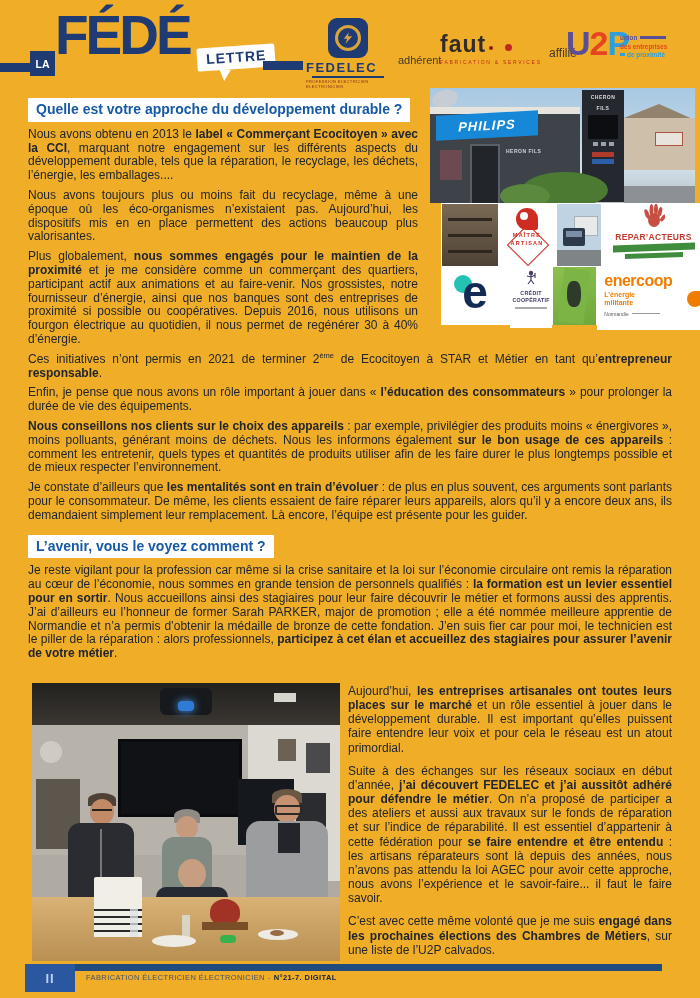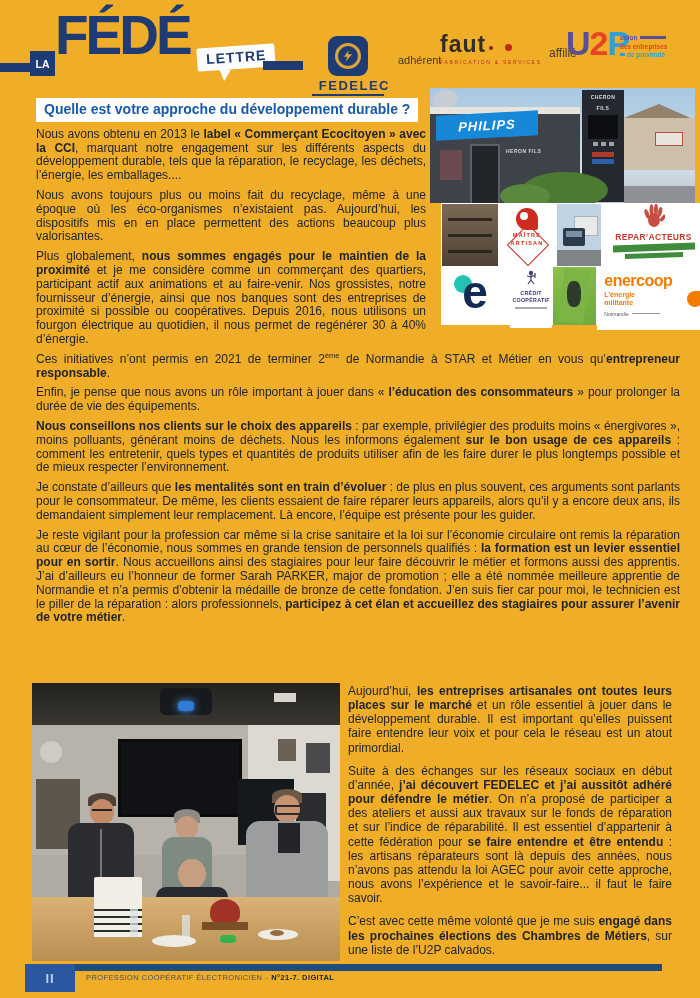--- a/index.html
+++ b/index.html
@@ -11,21 +11,21 @@
   .bar-left{position:absolute;left:0;top:63px;width:36px;height:9px;background:#1F3B73;}
   .la-box{position:absolute;left:30px;top:51px;width:25px;height:25px;background:#1F3B73;color:#fff;
           font-size:10.5px;font-weight:bold;display:flex;align-items:center;justify-content:center;}
   .fede-word{position:absolute;left:55px;top:8px;font-size:55px;font-weight:bold;color:#1F3B73;letter-spacing:-3px;line-height:1;}
   .bubble{position:absolute;left:197px;top:46px;background:#fff;color:#1F3B73;font-size:14px;font-weight:bold;
           letter-spacing:1px;padding:3px 9px 4px;transform:rotate(-4deg);border-radius:2px;}
   .bubble-tail{position:absolute;left:218px;top:69px;width:0;height:0;border-left:7px solid transparent;
           border-right:5px solid transparent;border-top:12px solid #fff;transform:rotate(8deg);}
   .bar-right{position:absolute;left:263px;top:61px;width:40px;height:9px;background:#1F3B73;}
 
-  .fedelec{position:absolute;left:306px;top:36px;width:84px;text-align:right;}
+  .fedelec{position:absolute;left:306px;top:18px;width:84px;text-align:left;}
   .fedelec-badge{margin:0 auto;width:40px;height:40px;background:#1F3B73;border-radius:9px;display:flex;align-items:center;justify-content:center;}
   .fedelec-ring{width:20px;height:20px;border:3px solid #D9A43A;border-radius:50%;display:flex;align-items:center;justify-content:center;}
   .fedelec-name{margin-top:2px;font-size:13px;font-weight:bold;color:#1F3B73;letter-spacing:1.5px;}
   .fedelec-rule{height:2px;background:#1F3B73;margin:1px 6px 1px;}
   .fedelec-tagline{font-size:4px;color:#8A2B1E;letter-spacing:.4px;}
 
   .adherent-label{position:absolute;left:398px;top:54px;font-size:11px;color:#42392A;}
   .cnams{position:absolute;left:440px;top:33px;}
   .cnams-name{font-size:23px;font-weight:bold;color:#322D2A;letter-spacing:1px;line-height:1;}
   .cnams-dot1{display:inline-block;width:4px;height:4px;border-radius:50%;background:#8B2015;margin-left:3px;vertical-align:2px;}
@@ -34,21 +34,21 @@
   .affili-label{position:absolute;left:549px;top:46px;font-size:12px;color:#42392A;}
 
   .u2p{position:absolute;left:566px;top:26px;font-size:34px;font-weight:bold;letter-spacing:-1px;line-height:1;}
   .u2p .u{color:#5B4E99;} .u2p .two{color:#E64522;} .u2p .p{color:#2E9FD8;}
   .u2p-text{position:absolute;left:620px;top:34px;width:78px;font-size:6.4px;font-weight:bold;line-height:1.35;}
   .u2p-l1{color:#5B4E99;} .u2p-l2{color:#E64522;} .u2p-l3{color:#2E9FD8;}
   .u2p-bar{display:inline-block;width:26px;height:3px;background:#5B4E99;margin-left:3px;vertical-align:1px;}
   .u2p-sq{display:inline-block;width:5px;height:3px;background:#2E9FD8;margin-right:2px;vertical-align:1px;}
 
   
-  .main{position:absolute;left:28px;top:98px;width:644px;height:585px;overflow:hidden;color:#22252E;margin-left:8px;}
+  .main{position:absolute;left:28px;top:98px;width:644px;height:585px;overflow:hidden;color:#22252E;}
   .wrap-spacer{float:right;width:254px;height:227px;}
   .qhead{display:inline-block;background:#fff;color:#1759A6;font-size:14px;font-weight:bold;
          padding:3px 8px 4px;margin:0 0 6px 0;line-height:1.2;}
   .qhead2{margin-top:6px;}
   .para{font-size:12px;line-height:1.15;text-align:justify;margin:0 0 6px 0;}
   .para .b{font-weight:bold;}
   .para sup{font-size:7.5px;line-height:0;}
 
   
   .photo-storefront{position:absolute;left:430px;top:88px;width:265px;height:115px;overflow:hidden;
@@ -216,24 +216,25 @@
       <div class="u2p-l3"><span class="u2p-sq"></span><span>de proximité</span></div>
     </div>
   </div>
 
   <div class="main">
     <div class="wrap-spacer"></div>
     <h2 class="qhead">Quelle est votre approche du développement durable ?</h2>
     <p class="para"><span>Nous avons obtenu en 2013 le </span><span class="b">label « Commerçant Ecocitoyen » avec la CCI</span><span>, marquant notre engagement sur les différents aspects du développement durable, tels que la réparation, le recyclage, les déchets, l’énergie, les emballages....</span></p>
     <p class="para"><span>Nous avons toujours plus ou moins fait du recyclage, même à une époque où les éco-organismes n’existaient pas. Aujourd’hui, les dispositifs mis en en place permettent des actions beaucoup plus valorisantes.</span></p>
     <p class="para"><span>Plus globalement, </span><span class="b">nous sommes engagés pour le maintien de la proximité</span><span> et je me considère comme un commerçant des quartiers, participant actif aux animations et au faire-venir. Nos grossistes, notre fournisseur d’énergie, ainsi que nos banques sont des entreprises de proximité si possible ou coopératives. Depuis 2016, nous utilisons un fourgon électrique au quotidien, il nous permet de regénérer 30 à 40% d’énergie.</span></p>
-    <p class="para"><span>Ces initiatives n’ont permis en 2021 de terminer 2</span><sup>ème</sup><span> de Normandie à STAR et Métier en vous qu’</span><span class="b">entrepreneur responsable</span><span>.</span></p>
+    <p class="para"><span>Ces initiatives n’ont permis en 2021 de terminer 2</span><sup>ème</sup><span> de Ecocitoyen à STAR et Métier en tant qu’</span><span class="b">entrepreneur responsable</span><span>.</span></p>
     <p class="para"><span>Enfin, je pense que nous avons un rôle important à jouer dans « </span><span class="b">l’éducation des consommateurs</span><span> » pour prolonger la durée de vie des équipements.</span></p>
     <p class="para"><span class="b">Nous conseillons nos clients sur le choix des appareils</span><span> : par exemple, privilégier des produits moins « énergivores », moins polluants, générant moins de déchets. Nous les informons également </span><span class="b">sur le bon usage de ces appareils</span><span> : comment les entretenir, quels types et quantités de produits utiliser afin de les faire durer le plus longtemps possible et de mieux respecter l’environnement.</span></p>
     <p class="para"><span>Je constate d’ailleurs que </span><span class="b">les mentalités sont en train d’évoluer</span><span> : de plus en plus souvent, ces arguments sont parlants pour le consommateur. De même, les clients essaient de faire réparer leurs appareils, alors qu’il y a encore deux ans, ils demandaient simplement leur remplacement. Là encore, l’équipe est présente pour les guider.</span></p>
+    <h2 class="qhead qhead2">L’avenir, vous le voyez comment ?</h2>
     <p class="para"><span>Je reste vigilant pour la profession car même si la crise sanitaire et la loi sur l’économie circulaire ont remis la réparation au cœur de l’économie, nous sommes en grande tension de personnels qualifiés : </span><span class="b">la formation est un levier essentiel pour en sortir</span><span>. Nous accueillons ainsi des stagiaires pour leur faire découvrir le métier et formons aussi des apprentis. J’ai d’ailleurs eu l’honneur de former Sarah PARKER, major de promotion ; elle a été nommée meilleure apprentie de Normandie et n’a permis d’obtenir la médaille de bronze de cette fondation. J’en suis fier car pour moi, le technicien est le piller de la réparation : alors professionnels, </span><span class="b">participez à cet élan et accueillez des stagiaires pour assurer l’avenir de votre métier</span><span>.</span></p>
   </div>
 
   <div class="photo-storefront">
     <div class="sf-dish"></div>
     <div class="sf-roof-r"></div>
     <div class="sf-house-r"></div>
     <div class="sf-sign-red"></div>
     <div class="sf-fascia"></div>
     <div class="sf-shop"></div>
@@ -377,16 +378,16 @@
     <p class="para"><span>Aujourd’hui, </span><span class="b">les entreprises artisanales ont toutes leurs places sur le marché</span><span> et un rôle essentiel à jouer dans le développement durable. Il est important qu’elles puissent faire entendre leur voix et pour cela le réseau est un atout primordial.</span></p>
     <p class="para"><span>Suite à des échanges sur les réseaux sociaux en début d’année, </span><span class="b">j’ai découvert FEDELEC et j’ai aussitôt adhéré pour défendre le métier</span><span>. On n’a proposé de participer a des ateliers et aussi aux travaux sur le fonds de réparation et sur l’indice de réparabilité. Il est essentiel d’appartenir à cette fédération pour </span><span class="b">se faire entendre et être entendu</span><span> : les artisans réparateurs sont là depuis des années, nous n’avons pas attendu la loi AGEC pour avoir cette approche, nous avons l’expérience et le savoir-faire... il faut le faire savoir.</span></p>
     <p class="para"><span>C’est avec cette même volonté que je me suis </span><span class="b">engagé dans les prochaines élections des Chambres de Métiers</span><span>, sur une liste de l’U2P calvados.</span></p>
   </div>
 
   <div class="footer-bar"></div>
   <div class="footer-box">
       <span>II</span>
     </div>
   <div class="footer-text">
-    <span>PROFESSION COOPÉRATIF ÉLECTRONICIEN</span><span class="sep">-</span><span class="issue">N°21-7. DIGITAL</span>
+    <span>FABRICATION ÉLECTRICIEN ÉLECTRONICIEN</span><span class="sep">-</span><span class="issue">N°21-7. DIGITAL</span>
   </div>
 
 </div>
 
 </body></html>

